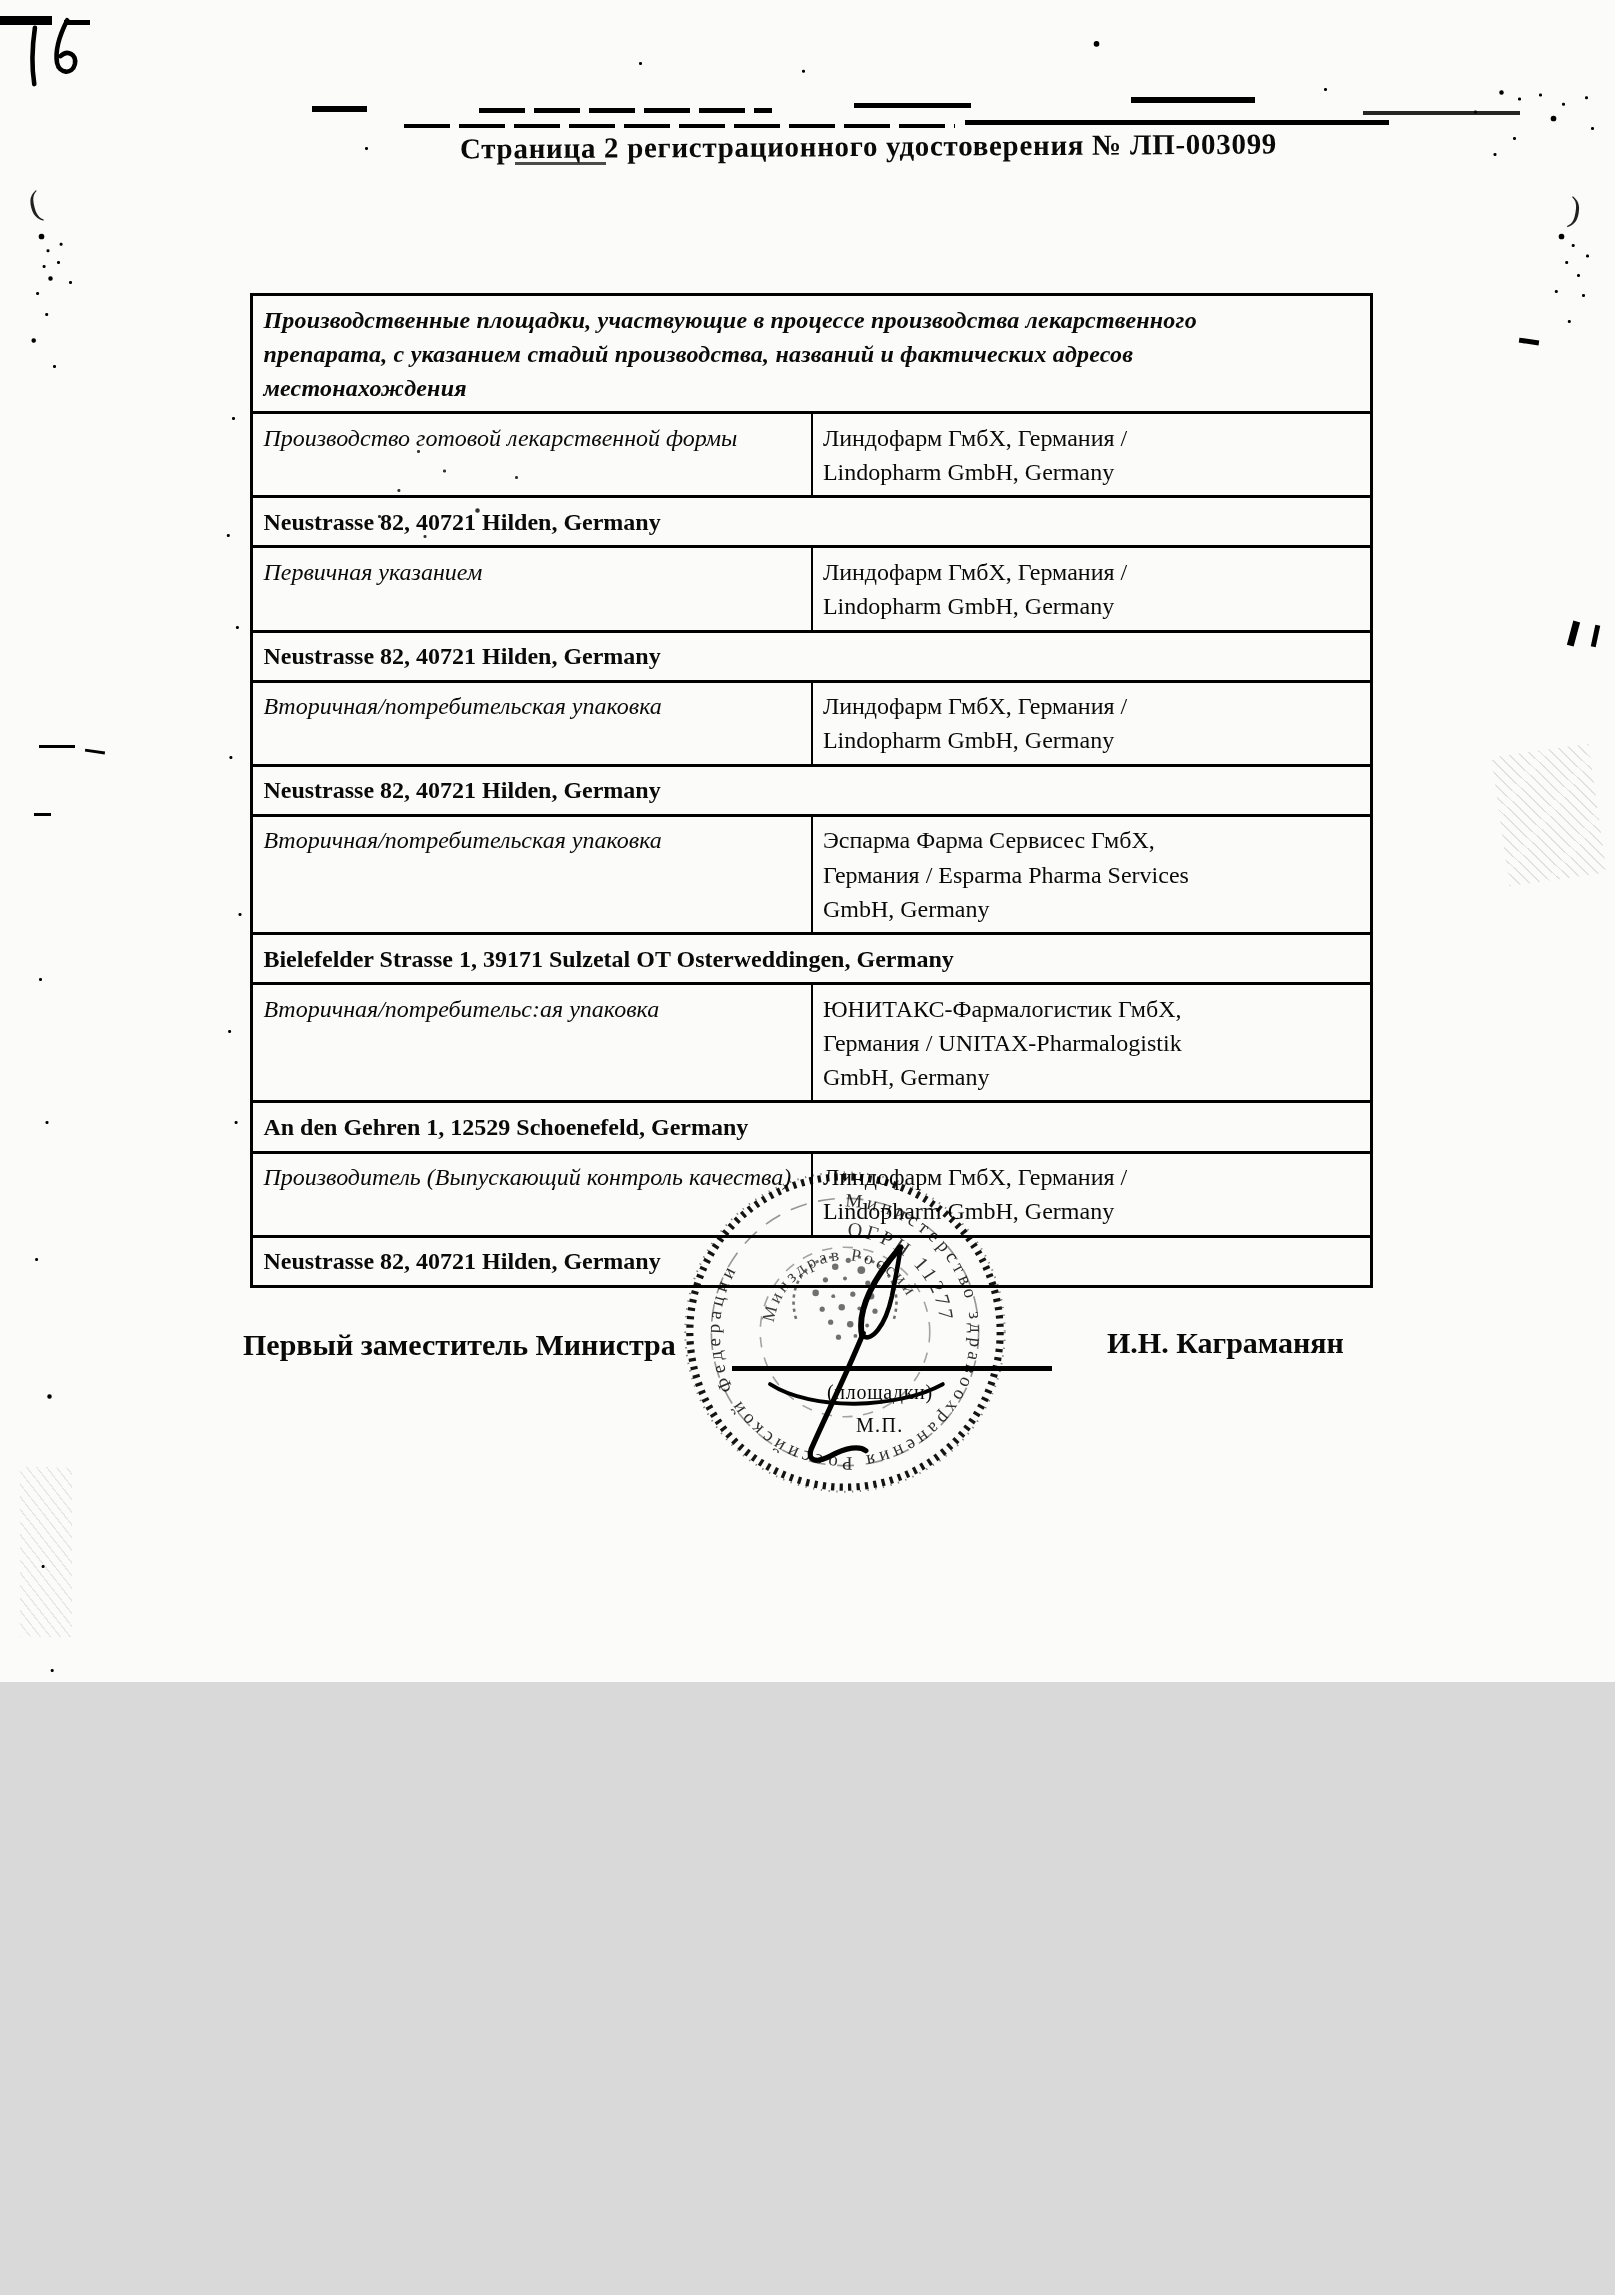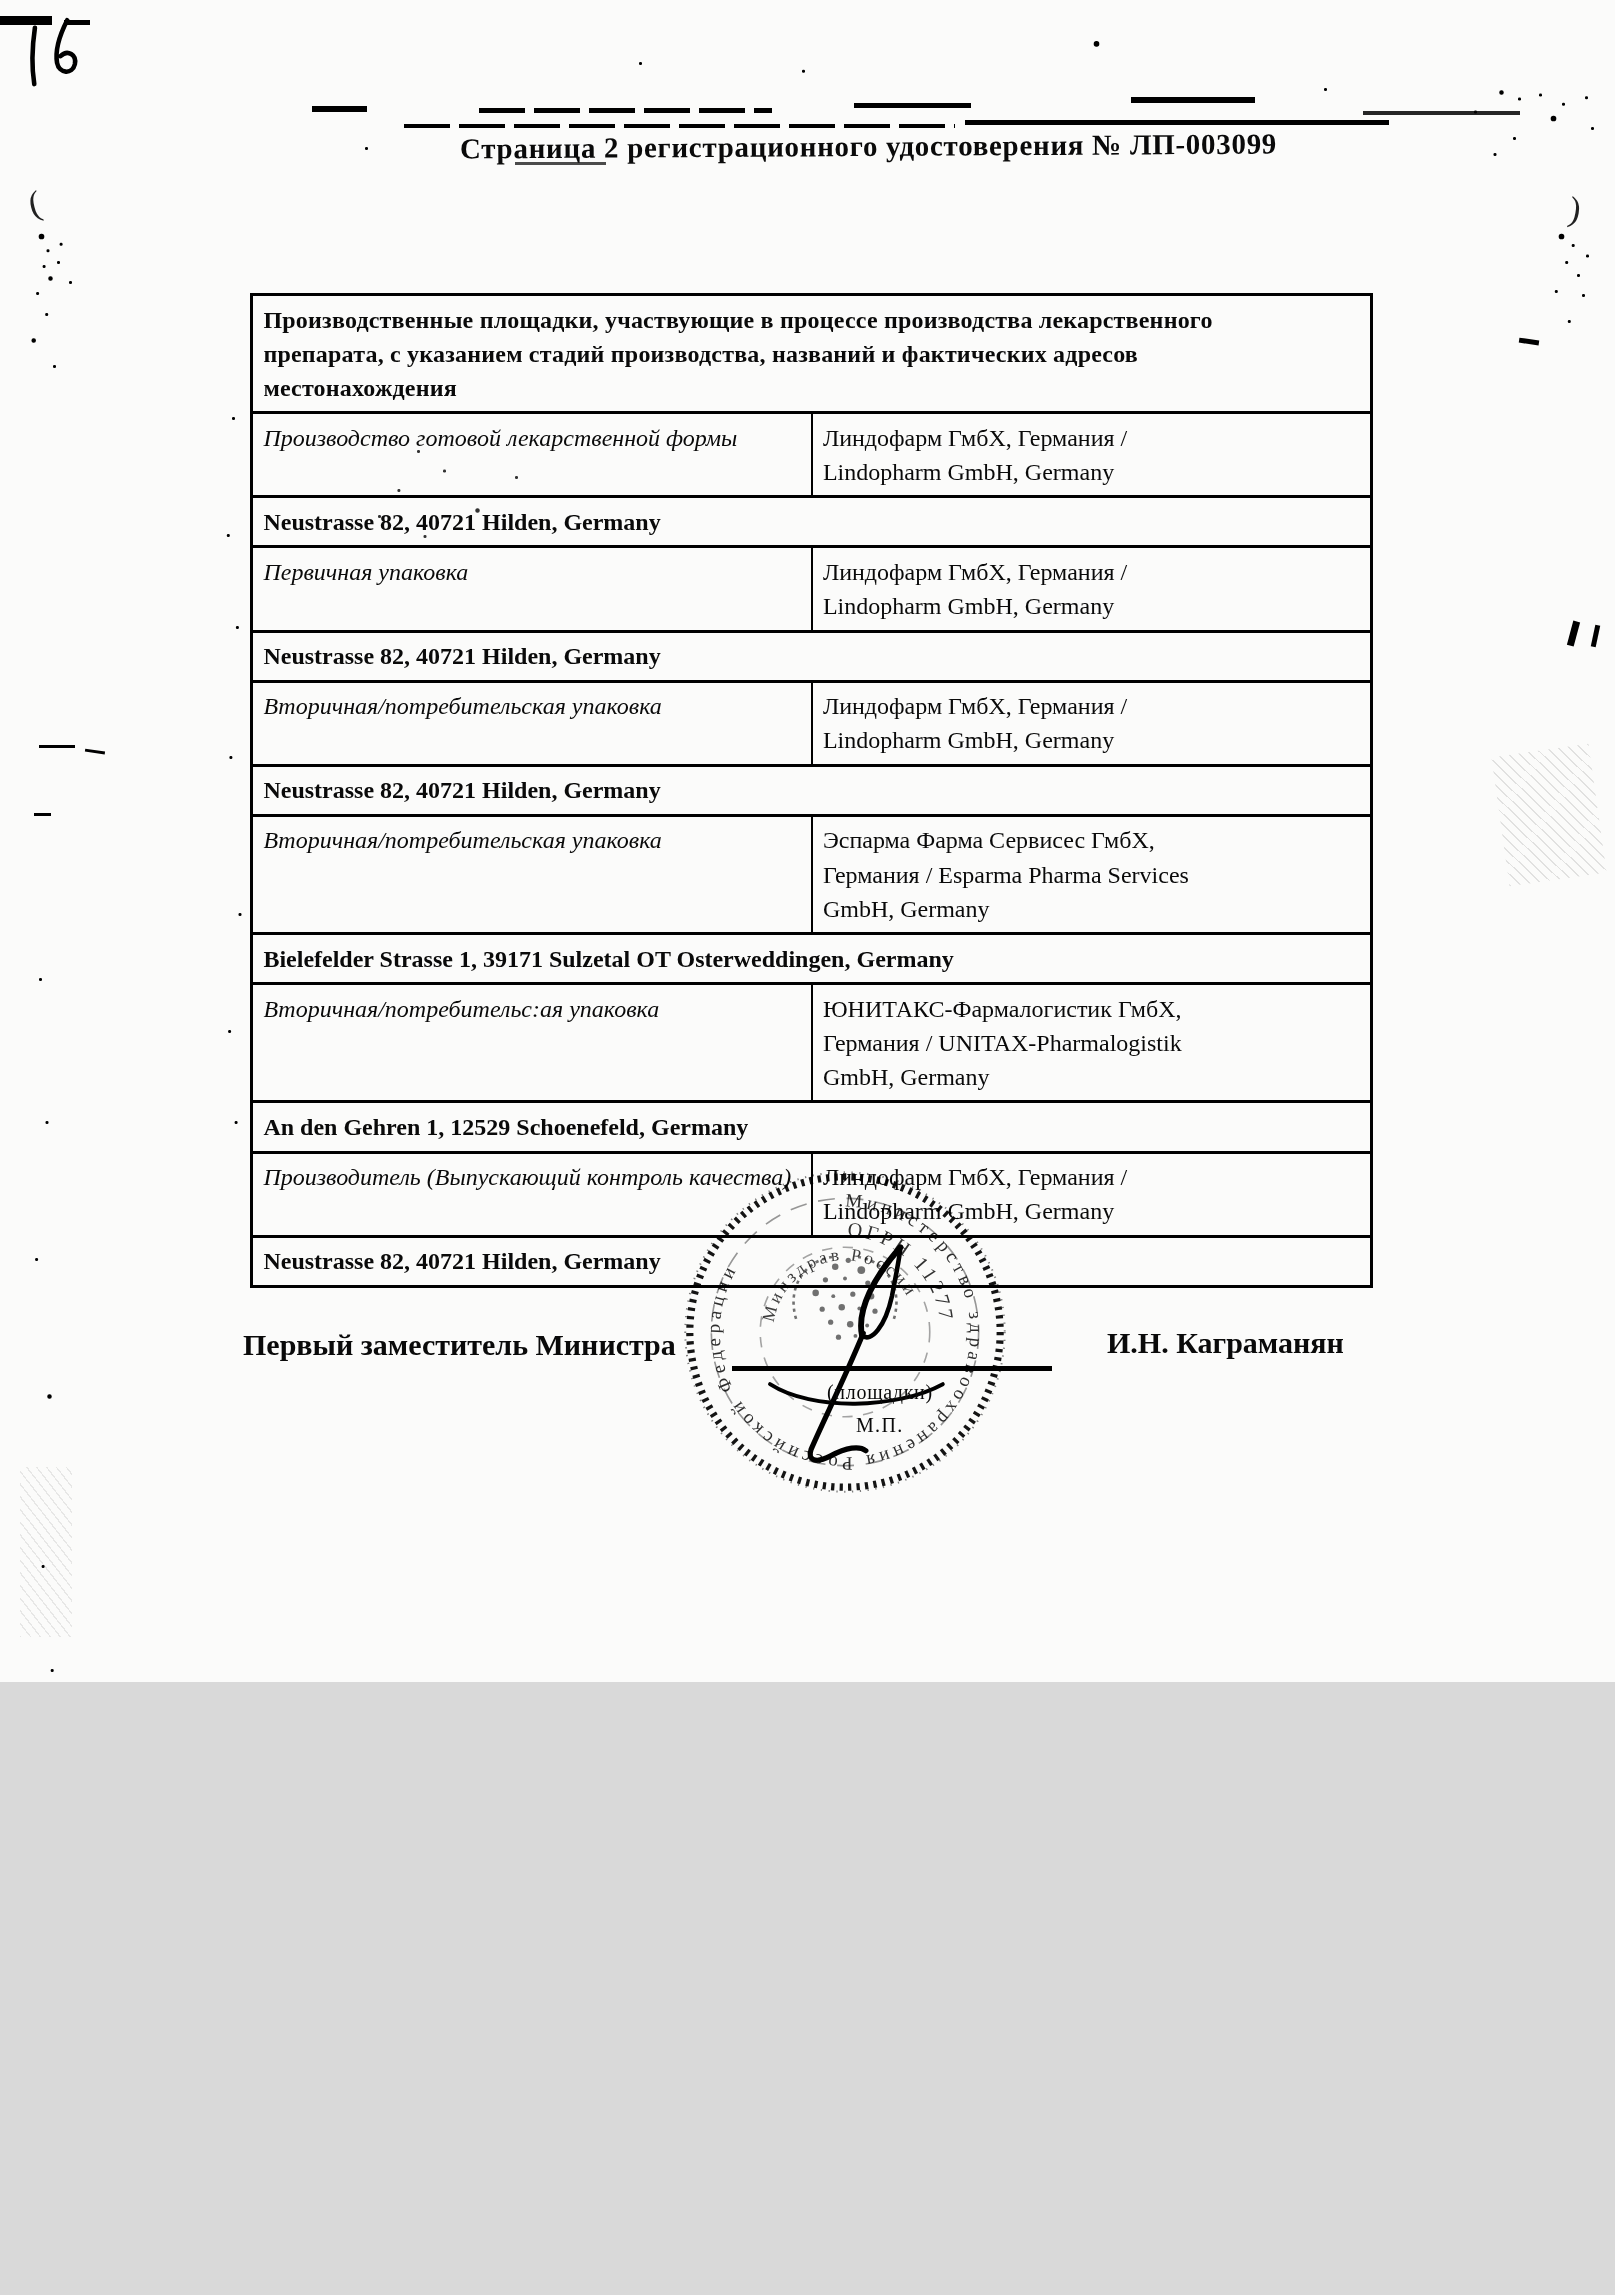--- a/index.html
+++ b/index.html
@@ -25,21 +25,21 @@
     border:3.3px solid #000;
   }
   .man-table td,.man-table th{
     border-left:2px solid #000;border-right:2px solid #000;
     border-top:3.9px solid #000;border-bottom:3.9px solid #000;
     vertical-align:top;
     padding:6.5px 10.4px;
     font-size:24px;line-height:1.42;
     text-align:left;
   }
-  .man-table th{font-weight:700;white-space:pre-line;letter-spacing:0.2px;}
+  .man-table th{font-weight:700;white-space:pre-line;letter-spacing:0.2px;font-style:italic;}
   .man-table .stage{font-style:italic;width:658px;}
   .man-table .manu{white-space:pre-line;}
   .man-table .addr{white-space:nowrap;font-weight:bold;}
   
   .sig-title{position:absolute;left:243px;top:1328px;font-size:30px;font-weight:700;white-space:nowrap;}
   .sig-name{position:absolute;left:1107px;top:1326px;font-size:30px;font-weight:700;white-space:nowrap;}
   .sig-line{position:absolute;left:732px;top:1366px;width:320px;height:4.6px;background:#000;z-index:6;}
   .sig-caption{position:absolute;left:827px;top:1381px;font-size:20px;letter-spacing:0.7px;z-index:7;}
   .seal-caption{position:absolute;left:856px;top:1414px;font-size:20px;letter-spacing:1.3px;z-index:7;}
   .stamp{position:absolute;left:682px;top:1169px;width:326px;height:326px;z-index:5;}
@@ -93,21 +93,21 @@
     </tr>
     <tr style="height:73px">
       <td class="stage">Производство готовой лекарственной формы</td>
       <td class="manu">Линдофарм ГмбХ, Германия /
 Lindopharm GmbH, Germany</td>
     </tr>
     <tr style="height:48px">
       <td colspan="2" class="addr">Neustrasse 82, 40721 Hilden, Germany</td>
     </tr>
     <tr style="height:70px">
-      <td class="stage">Первичная упаковка</td>
+      <td class="stage">Первичная указанием</td>
       <td class="manu">Линдофарм ГмбХ, Германия /
 Lindopharm GmbH, Germany</td>
     </tr>
     <tr style="height:49px">
       <td colspan="2" class="addr">Neustrasse 82, 40721 Hilden, Germany</td>
     </tr>
     <tr style="height:73px">
       <td class="stage">Вторичная/потребительская упаковка</td>
       <td class="manu">Линдофарм ГмбХ, Германия /
 Lindopharm GmbH, Germany</td>

